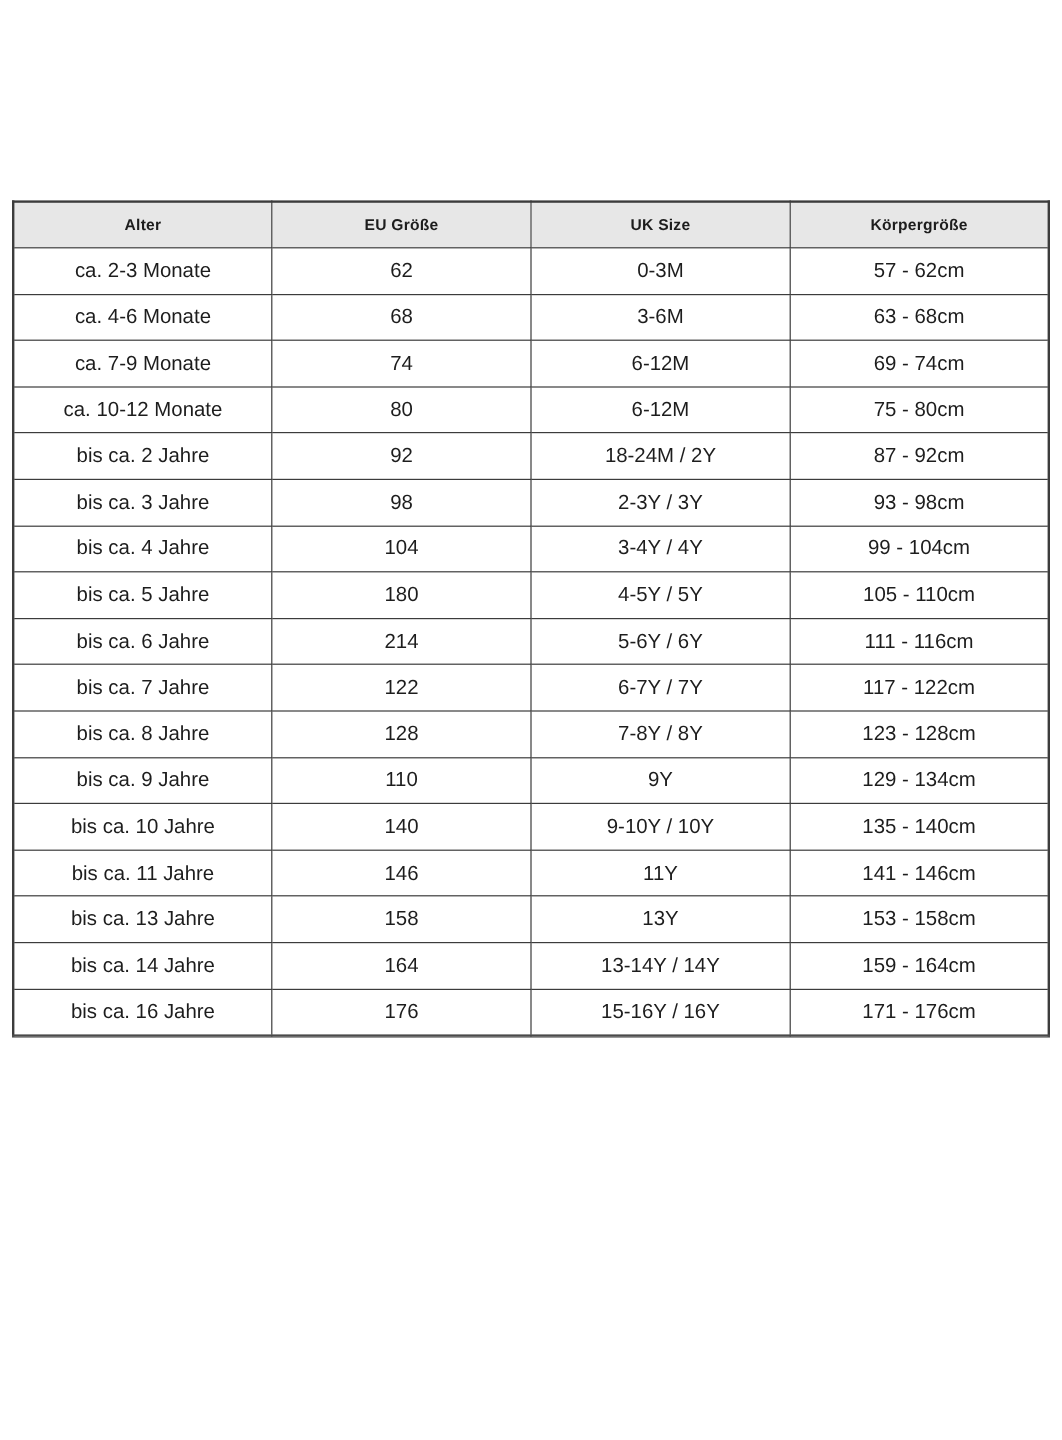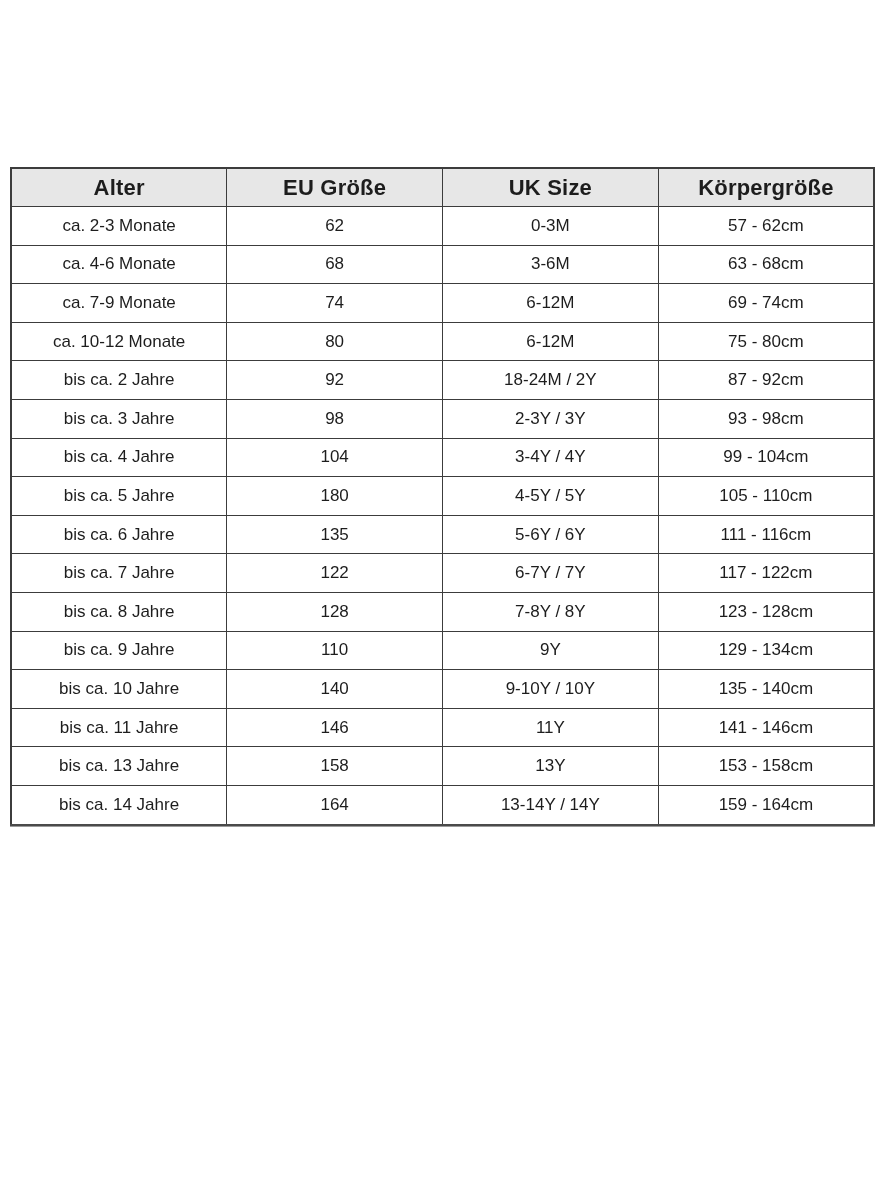--- a/index.html
+++ b/index.html
@@ -31,21 +31,21 @@
     border: 1px solid #3c3c3c;
     text-align: center;
     vertical-align: middle;
     padding: 0 4px;
     overflow: hidden;
     white-space: nowrap;
   }
   table.size-chart th {
     background: #e7e7e7;
     font-weight: bold;
-    font-size: 22px;
+    font-size: 13px;
     height: 37px;
     letter-spacing: 0.2px;
   }
   table.size-chart td {
     font-size: 17px;
     font-weight: normal;
     height: 37.6px;
     background: #ffffff;
   }
   col { width: 25%; }
@@ -113,21 +113,21 @@
           <td>99 - 104cm</td>
         </tr>
         <tr>
           <td>bis ca. 5 Jahre</td>
           <td>180</td>
           <td>4-5Y / 5Y</td>
           <td>105 - 110cm</td>
         </tr>
         <tr>
           <td>bis ca. 6 Jahre</td>
-          <td>135</td>
+          <td>214</td>
           <td>5-6Y / 6Y</td>
           <td>111 - 116cm</td>
         </tr>
         <tr>
           <td>bis ca. 7 Jahre</td>
           <td>122</td>
           <td>6-7Y / 7Y</td>
           <td>117 - 122cm</td>
         </tr>
         <tr>
@@ -159,15 +159,21 @@
           <td>158</td>
           <td>13Y</td>
           <td>153 - 158cm</td>
         </tr>
         <tr>
           <td>bis ca. 14 Jahre</td>
           <td>164</td>
           <td>13-14Y / 14Y</td>
           <td>159 - 164cm</td>
         </tr>
+        <tr>
+          <td>bis ca. 16 Jahre</td>
+          <td>176</td>
+          <td>15-16Y / 16Y</td>
+          <td>171 - 176cm</td>
+        </tr>
       </tbody>
   </table>
 </div>
 
 </body></html>

